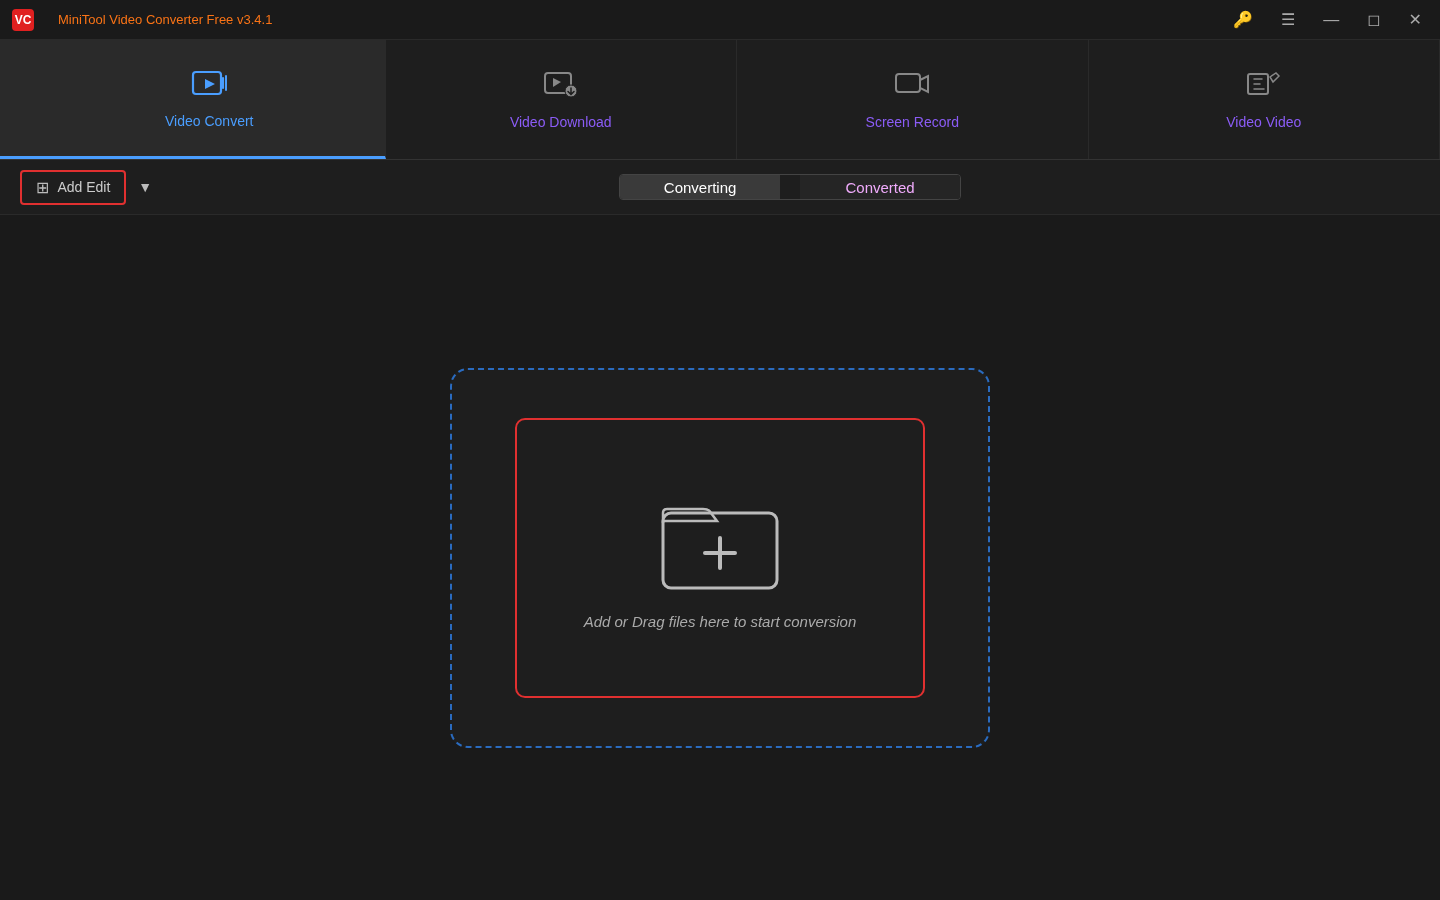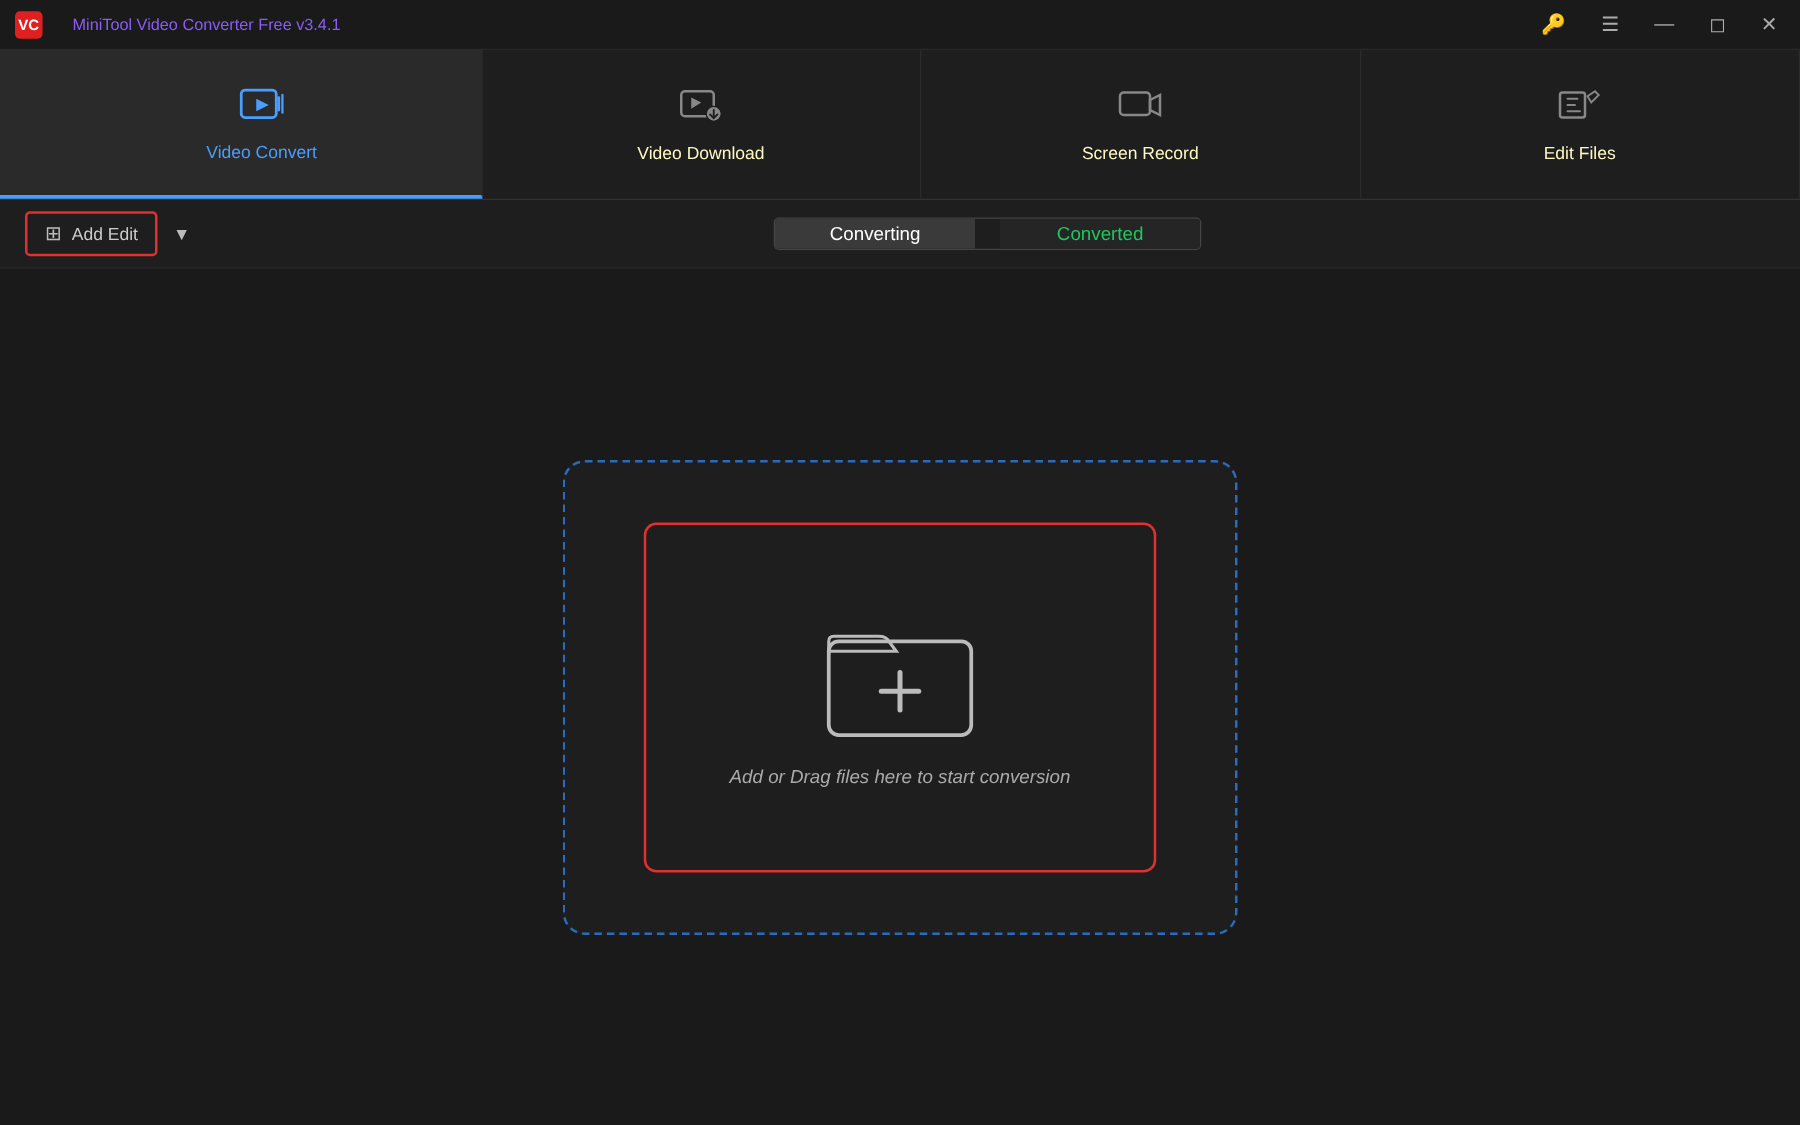--- a/index.html
+++ b/index.html
@@ -35,21 +35,21 @@
       border-radius: 4px;
       display: flex;
       align-items: center;
       justify-content: center;
       font-size: 12px;
       font-weight: bold;
       color: white;
     }
     #app-title {
       font-size: 13px;
-      color: #8b5cf6;
+      color: #f97316;
     }
     #title-bar-right {
       display: flex;
       align-items: center;
       gap: 16px;
     }
     .title-btn {
       background: none;
       border: none;
       color: #aaa;
@@ -71,21 +71,21 @@
     }
     .nav-item {
       flex: 1;
       display: flex;
       flex-direction: column;
       align-items: center;
       justify-content: center;
       height: 100%;
       cursor: pointer;
       gap: 8px;
-      color: #fef9c3;
+      color: #8b5cf6;
       font-size: 14px;
       border-right: 1px solid #2a2a2a;
     }
     .nav-item:first-child {
       background: #2a2a2a;
       color: #4a9eff;
       border-bottom: 3px solid #4a9eff;
       padding-left: 34px;
     }
     .nav-icon {
@@ -154,21 +154,21 @@
       cursor: pointer;
       font-size: 15px;
       font-weight: 500;
     }
     #tab-converting {
       background: #3a3a3a;
       color: #fff;
     }
     #tab-converted {
       background: #252525;
-      color: #22c55e;
+      color: #f0abfc;
       margin-left: 20px;
     }
 
     
     #main-area {
       flex: 1;
       display: flex;
       align-items: center;
       justify-content: center;
       background: #1a1a1a;
@@ -262,21 +262,21 @@
     <span>Screen Record</span>
   </div>
   <div class="nav-item">
     <span class="nav-icon">
       <svg width="36" height="30" viewBox="0 0 36 30" fill="none">
         <rect x="2" y="5" width="20" height="20" rx="2" stroke="#888" stroke-width="2" fill="none"></rect>
         <path d="M24 8 L30 4 L33 7 L27 13 Z" stroke="#888" stroke-width="1.5" fill="none"></path>
         <path d="M8 15 L14 15 M8 20 L18 20 M8 10 L16 10" stroke="#888" stroke-width="1.5" stroke-linecap="round"></path>
       </svg>
     </span>
-    <span>Edit Files</span>
+    <span>Video Video</span>
   </div>
 </div>
 
 <div id="content">
 
   <div id="toolbar">
     <button id="add-files-btn">
       <span id="add-files-icon">⊞</span>
       <span>Add Edit</span>
     </button>

